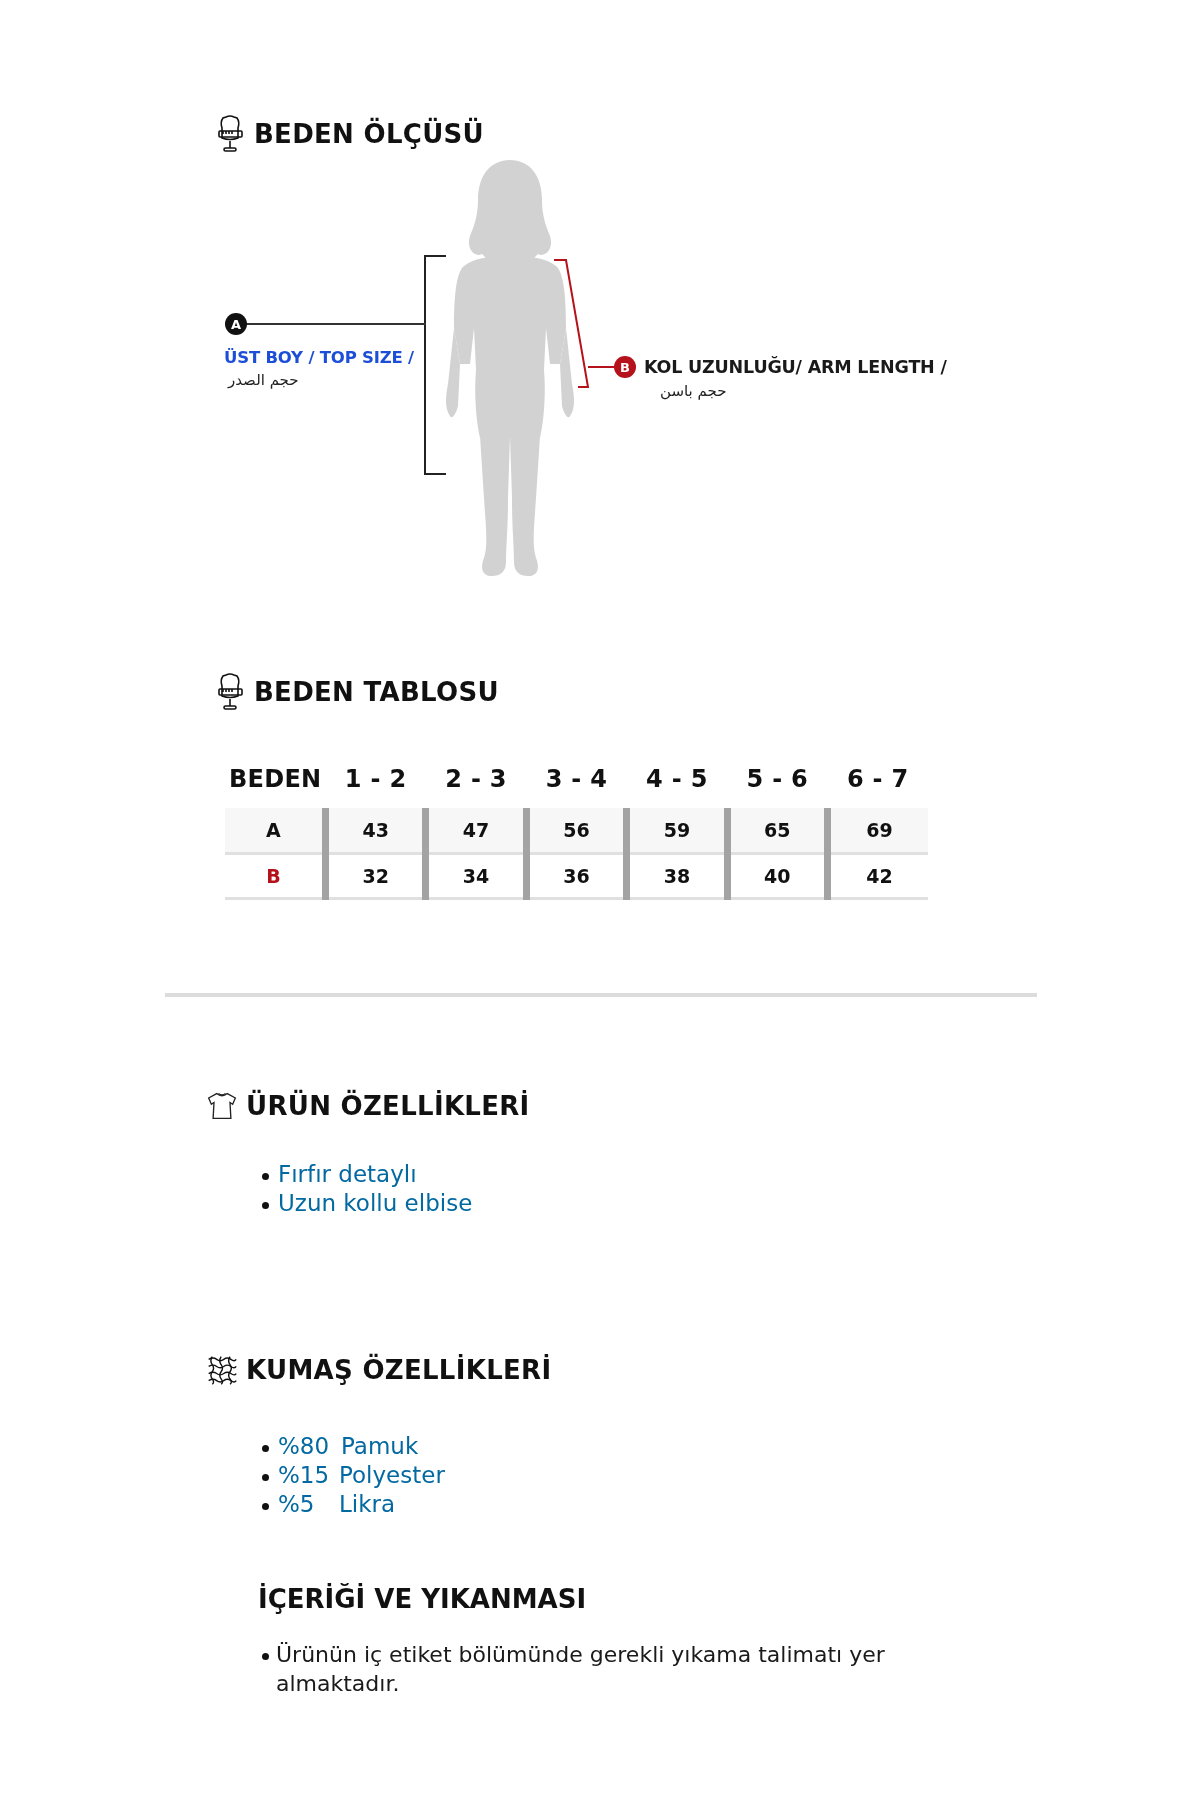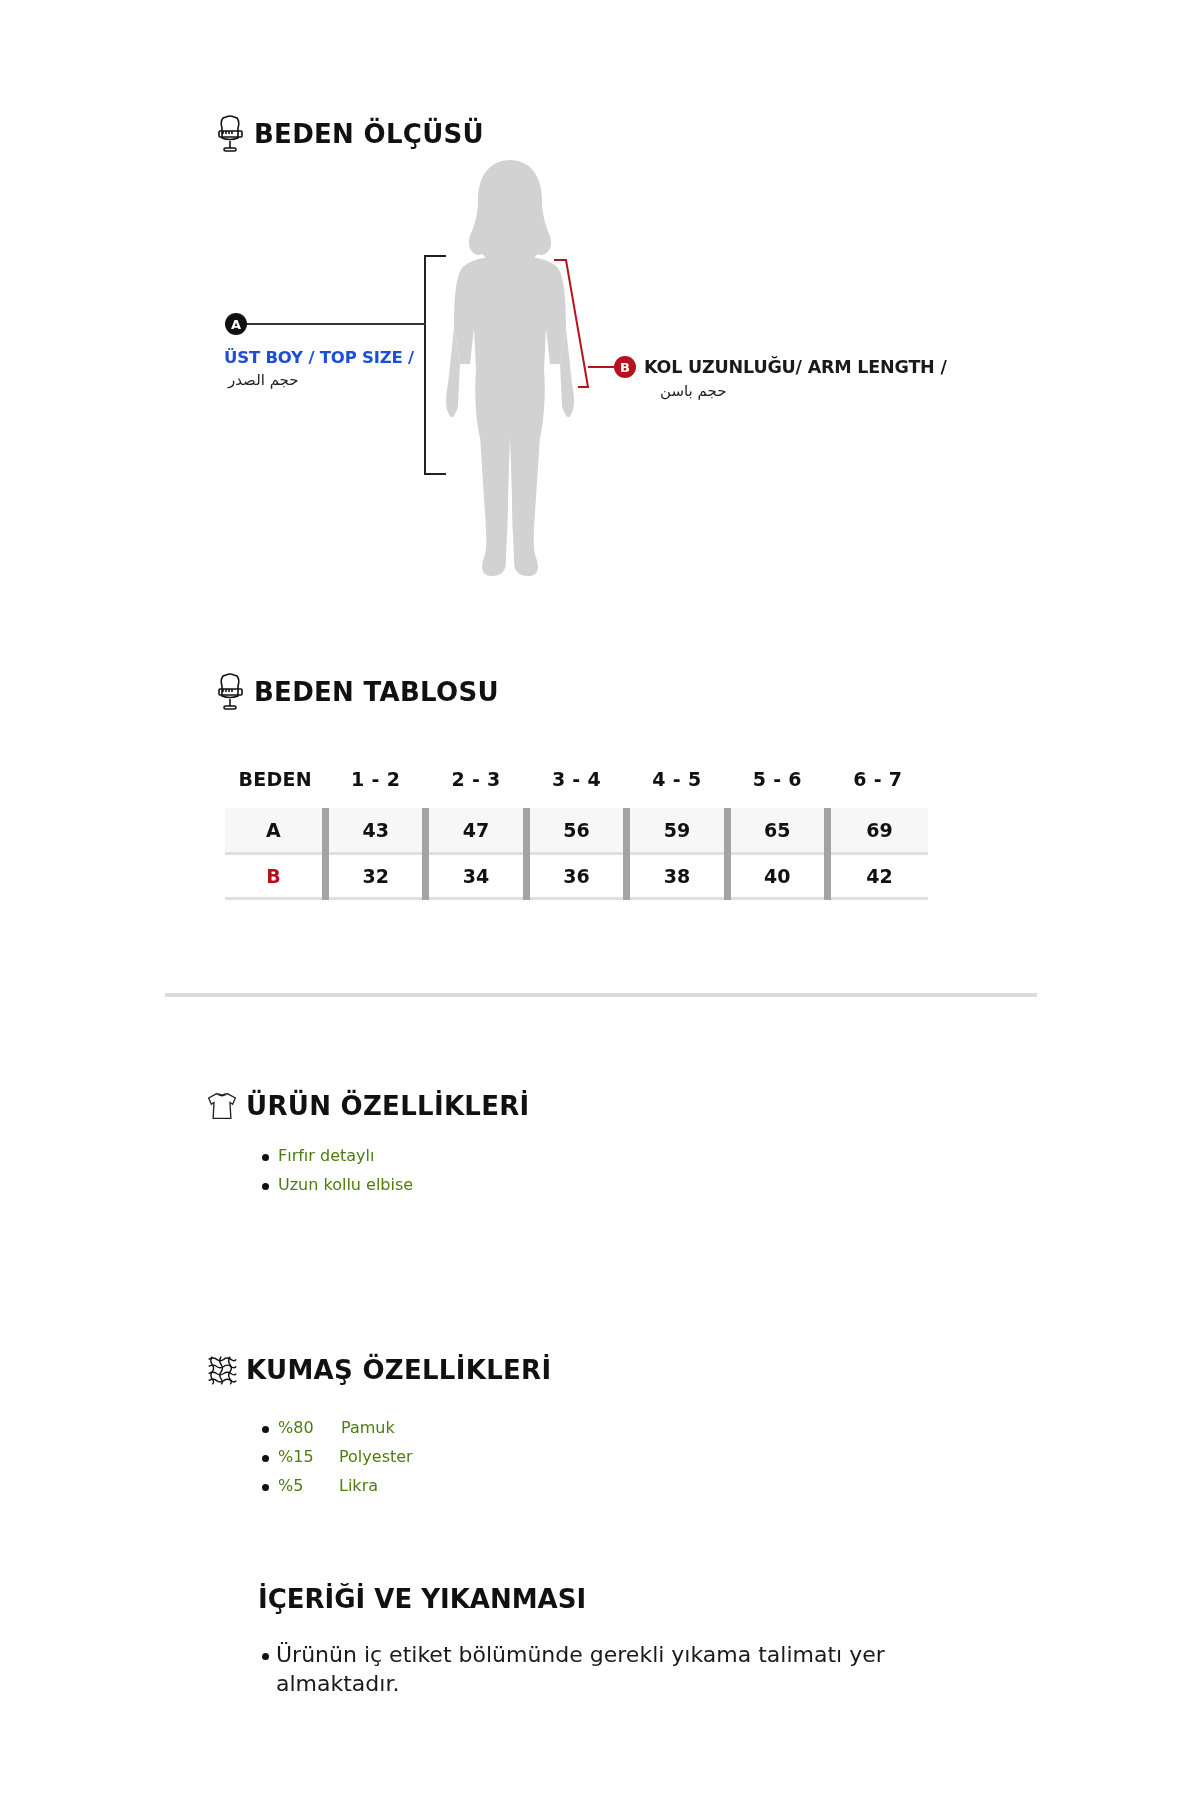--- a/index.html
+++ b/index.html
@@ -40,36 +40,36 @@
     .red-bracket { position: absolute; left: 550px; top: 255px; width: 50px; height: 140px; }
     .line-b { position: absolute; left: 588px; top: 366px; width: 26px; height: 2px; background: #b5121b; }
 
     
     .size-table {
       position: absolute; left: 225px; top: 750px; width: 703px;
       border-collapse: collapse;
       font-family: "DejaVu Sans", sans-serif;
     }
     .size-table th {
-      height: 58px; font-weight: bold; font-size: 19px; color: #111; letter-spacing: 0.3px;
+      height: 58px; font-weight: bold; font-size: 24px; color: #111; letter-spacing: 0.3px;
     }
     .size-table td {
       height: 45px; text-align: center; font-size: 19px; font-weight: bold; color: #111;
       border-left: 7px solid #a3a3a3; border-bottom: 3px solid #e0e0e0;
       width: 100px;
     }
     .size-table td:first-child { border-left: none; }
     .size-table tr.row-a td { background: #f7f7f7; }
     .size-table tr.row-b td { background: #ffffff; }
     .size-table .row-label-b { color: #b5121b; }
 
     .divider { position: absolute; left: 165px; top: 993px; width: 872px; height: 4px; background: #dcdcdc; }
 
     
-    .bullet-list { position: absolute; list-style: none; font-family: "DejaVu Sans", sans-serif; font-size: 16px; color: #4d7c0f; }
+    .bullet-list { position: absolute; list-style: none; font-family: "DejaVu Sans", sans-serif; font-size: 23px; color: #0369a1; margin-top: 19px; }
     .bullet-list li { position: relative; padding-left: 16px; line-height: 29px; white-space: nowrap; }
     .bullet-list li::before { content: ""; position: absolute; left: 0; top: 13px; width: 7px; height: 7px; border-radius: 50%; background: #111; }
     .bullet-list .pct { display: inline-block; }
 
     .care-title { position: absolute; left: 258px; top: 1584px; font-family: "DejaVu Sans", sans-serif; font-weight: bold; font-size: 26px; color: #111; white-space: nowrap; }
     .care-text {
       position: absolute; left: 260px; top: 1640px; width: 700px;
       font-family: "DejaVu Sans", sans-serif; font-size: 22px; color: #1a1a1a; line-height: 29px;
       padding-left: 16px;
     }

